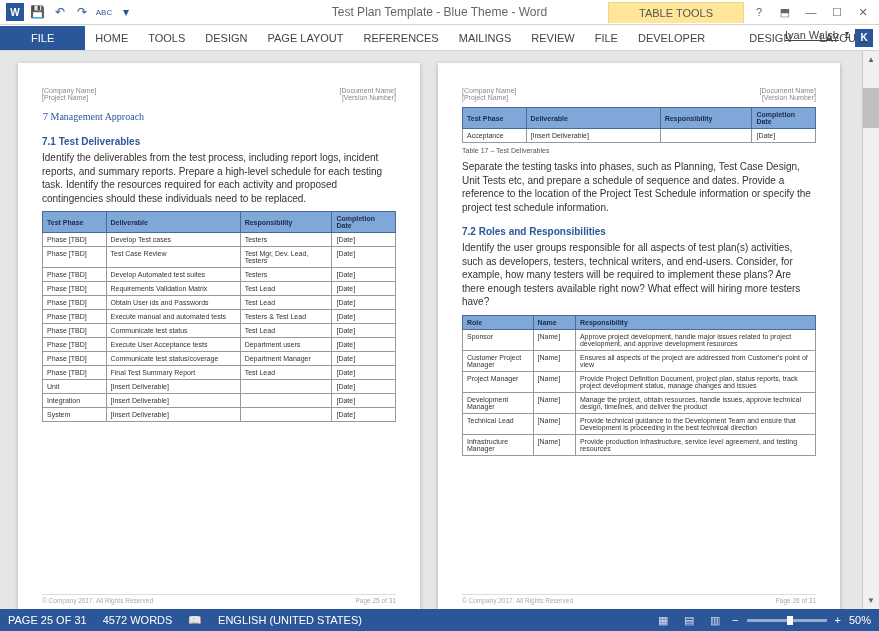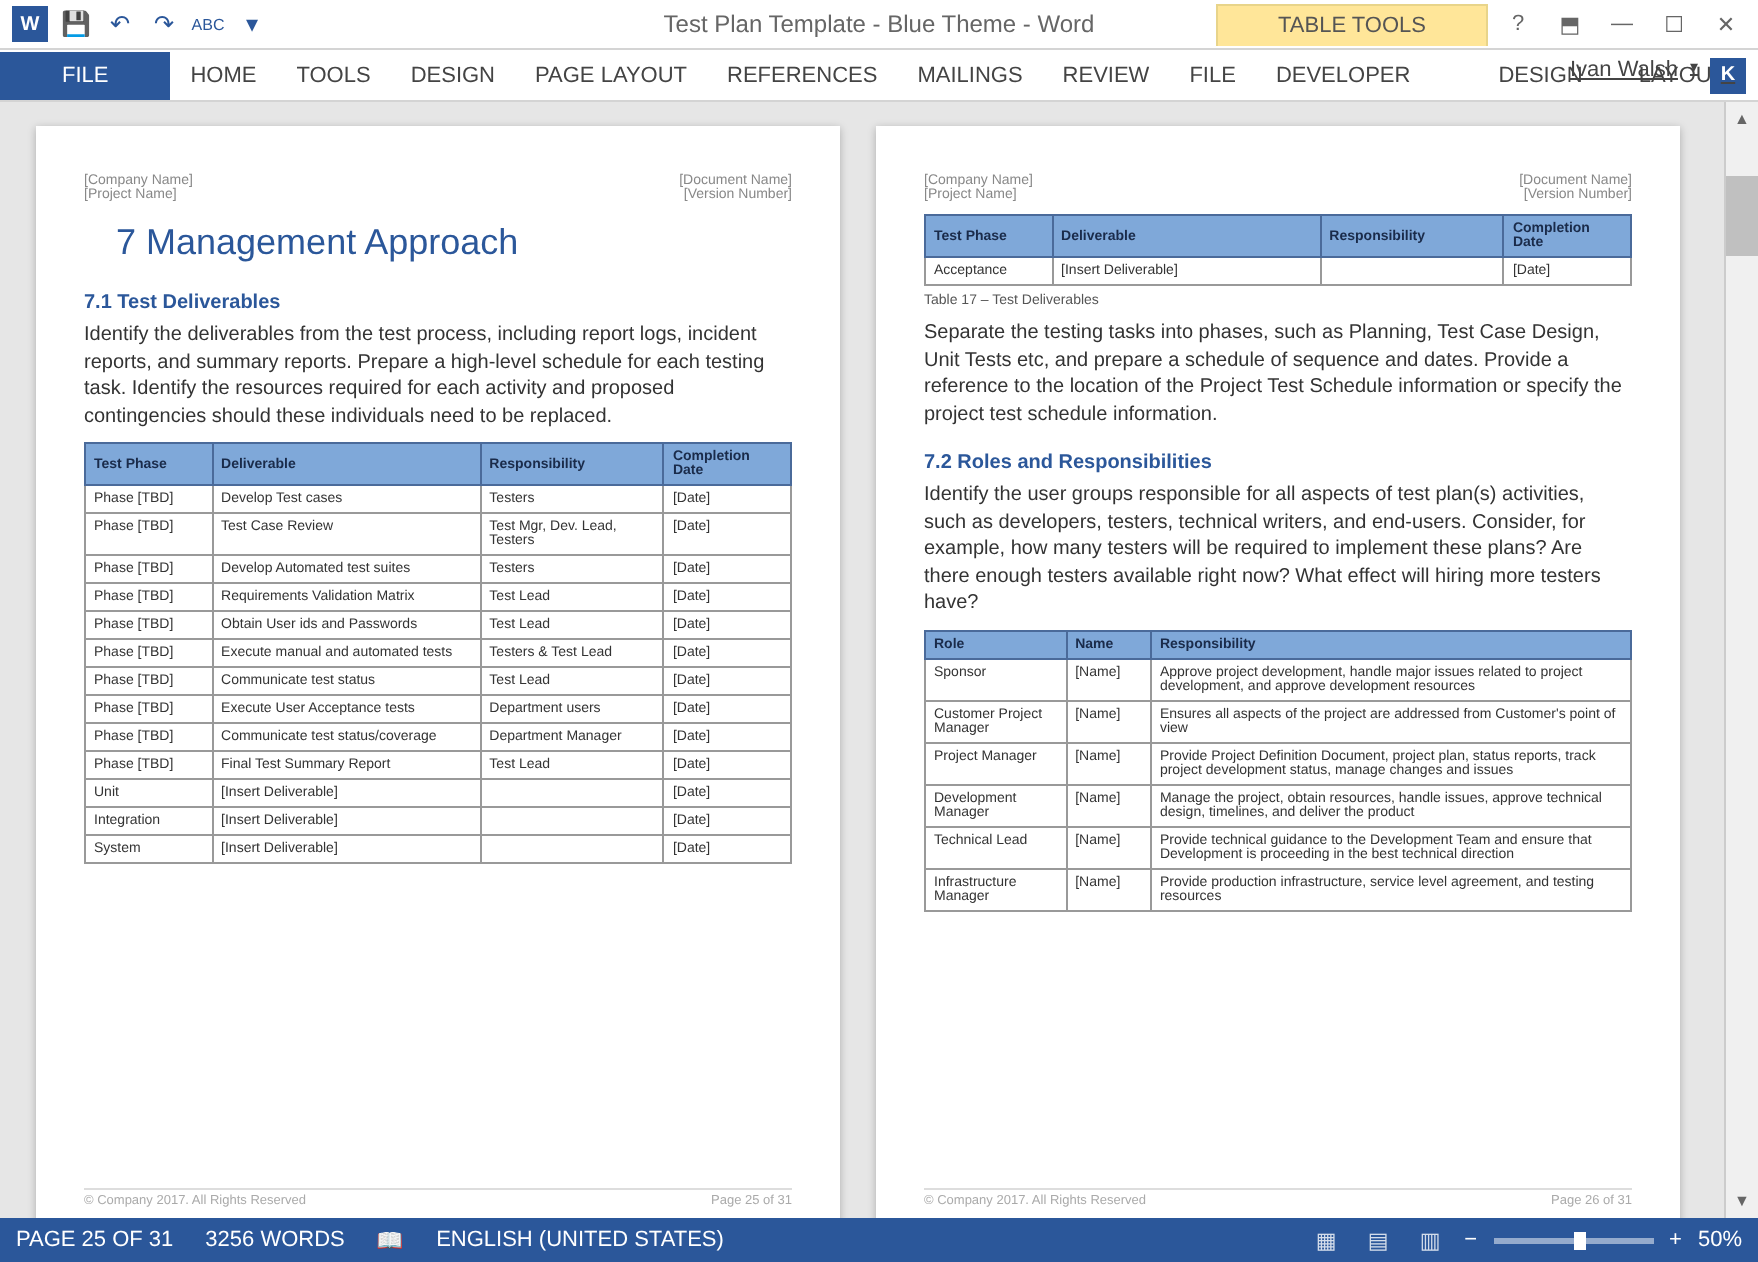--- a/index.html
+++ b/index.html
@@ -18,21 +18,21 @@
 .user-area { position: absolute; right: 6px; display: flex; align-items: flex-start; gap: 6px; font-size: 11px; color: #444; text-decoration: underline; }
 .user-badge { width: 18px; height: 18px; background: #2b579a; color: #fff; display: flex; align-items: center; justify-content: center; font-weight: bold; font-size: 10px; }
 .doc-area { flex: 1; background: #e6e6e6; overflow: hidden; display: flex; position: relative; }
 .scroll-v { width: 17px; background: #f0f0f0; display: flex; flex-direction: column; border-left: 1px solid #ccc; }
 .scroll-arrow { height: 17px; display: flex; align-items: center; justify-content: center; color: #666; font-size: 8px; }
 .scroll-track { flex: 1; position: relative; }
 .scroll-thumb { width: 100%; height: 40px; background: #c0c0c0; position: absolute; top: 20px; }
 .pages { flex: 1; display: flex; gap: 18px; padding: 12px 18px; overflow: hidden; }
 .page { background: #fff; width: 402px; height: 555px; box-shadow: 0 1px 4px rgba(0,0,0,0.25); padding: 24px 24px 14px 24px; display: flex; flex-direction: column; font-size: 8px; color: #333; }
 .page-header { display: flex; justify-content: space-between; color: #888; font-size: 7px; margin-bottom: 6px; }
-.h1 { color: #2b579a; font-size: 18px; font-weight: normal; margin: 4px 0 8px 16px; }
+.h1 { color: #2b579a; font-size: 10px; font-weight: normal; margin: 4px 0 8px 1px; font-family: Liberation Serif, serif; }
 .h2 { color: #2b579a; font-size: 10px; font-weight: bold; margin: 6px 0 4px 0; }
 .body-text { font-size: 10px; line-height: 1.35; color: #333; margin-bottom: 6px; }
 table.doc { width: 100%; border-collapse: collapse; font-size: 7px; margin-bottom: 4px; }
 table.doc th { background: #7fa8d9; color: #1a2b4a; border: 0.5px solid #4a6a9a; padding: 3px 4px; text-align: left; font-weight: bold; }
 table.doc td { border: 0.5px solid #999; padding: 3px 4px; vertical-align: top; }
 .table-caption { font-size: 7px; color: #555; margin-bottom: 6px; }
 .page-footer { margin-top: auto; display: flex; justify-content: space-between; color: #aaa; font-size: 6.5px; border-top: 0.5px solid #ddd; padding-top: 2px; }
 .statusbar { height: 22px; background: #2b579a; color: #fff; display: flex; align-items: center; font-size: 11px; padding: 0 8px; gap: 16px; }
 .status-left { display: flex; gap: 16px; align-items: center; }
 .status-right { margin-left: auto; display: flex; align-items: center; gap: 8px; }
@@ -281,21 +281,21 @@
     <div class="scroll-track">
         <div class="scroll-thumb"></div>
       </div>
     <div class="scroll-arrow">▼</div>
   </div>
 </div>
 
 <div class="statusbar">
   <div class="status-left">
     <span>PAGE 25 OF 31</span>
-    <span>3256 WORDS</span>
+    <span>4572 WORDS</span>
     <span>📖</span>
     <span>ENGLISH (UNITED STATES)</span>
   </div>
   <div class="status-right">
     <span class="view-btn">▦</span>
     <span class="view-btn">▤</span>
     <span class="view-btn">▥</span>
     <span>−</span>
     <div class="zoom-slider"></div>
     <span>+</span>

